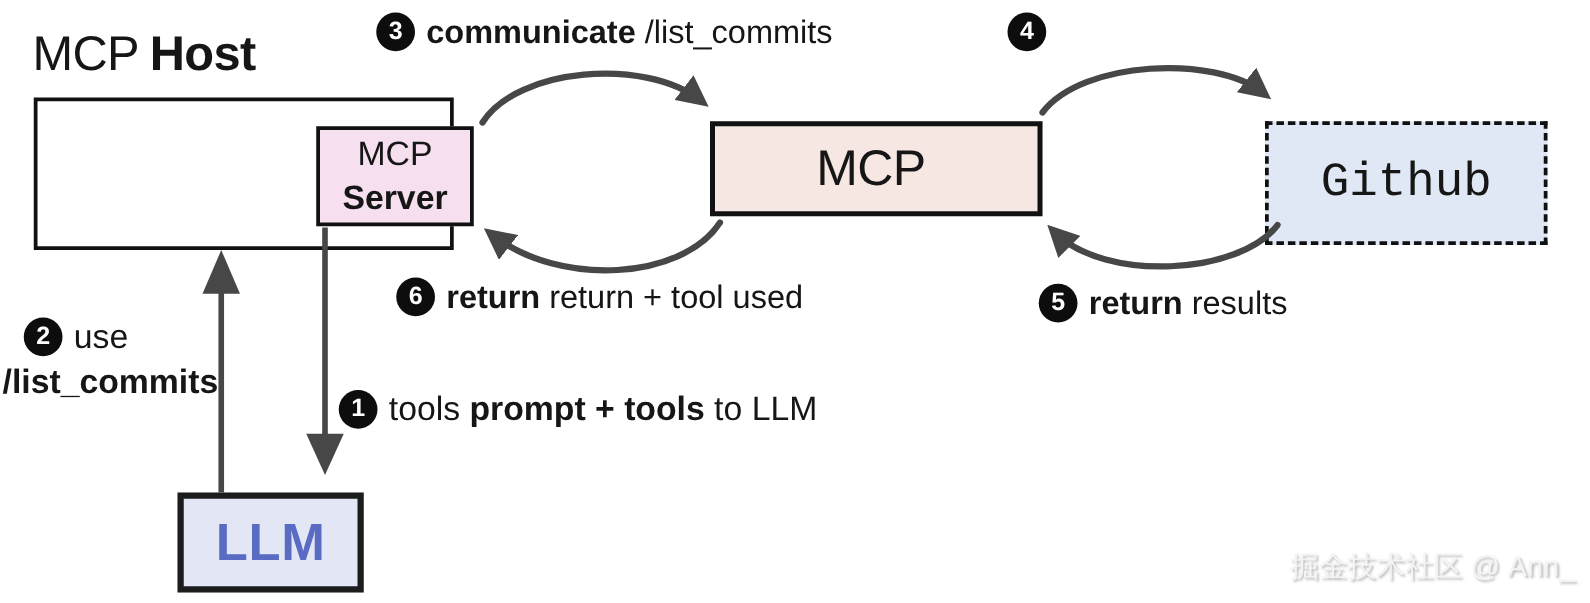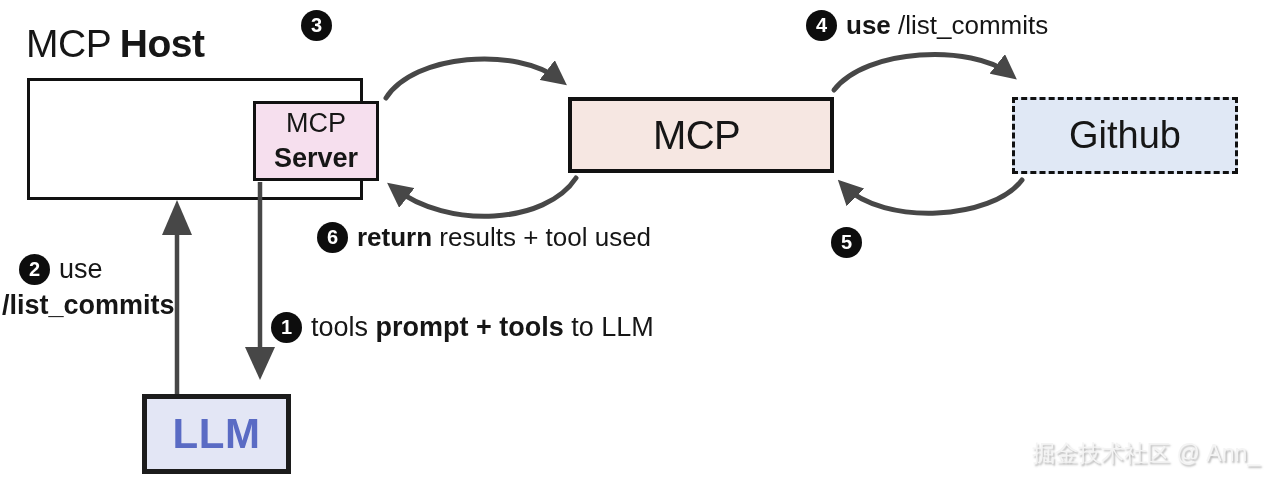--- a/index.html
+++ b/index.html
@@ -30,22 +30,22 @@
   .title{position:absolute;left:26px;top:22px;font-size:39px;letter-spacing:-0.5px;z-index:2;text-align:center;}
   .reg{font-weight:400;}
   .b{font-weight:700;}
   .sp{margin-right:0.22em;}
 
   .host-box{left:27px;top:78px;width:336px;height:122px;border:3px solid var(--box-border);background:#ffffff;}
   .client-box{left:253px;top:101px;width:126px;height:80px;border:3px solid var(--box-border);
     background:var(--client-fill);flex-direction:column;font-size:27px;line-height:1.3;}
   .server-box{left:568px;top:97px;width:266px;height:76px;border:4px solid var(--box-border);
     background:var(--server-fill);font-size:40px;letter-spacing:-0.5px;}
-  .github-box{left:1012px;top:97px;width:226px;height:77px;border:3px dashed var(--box-border);
-    background:var(--github-fill);font-size:38px;}
+  .github-box{left:1012px;top:97px;width:226px;height:99px;border:3px dashed var(--box-border);
+    background:var(--github-fill);font-size:38px;font-family:Liberation Mono, monospace;}
   .llm-box{left:142px;top:394px;width:149px;height:80px;border:5px solid #1c1c1c;
     background:var(--llm-fill);font-size:42px;font-weight:700;color:var(--llm-text);letter-spacing:0.5px;}
 
   .step{position:absolute;display:flex;align-items:center;gap:9px;font-size:26px;z-index:2;white-space:nowrap;}
   .badge{display:inline-flex;align-items:center;justify-content:center;flex:0 0 auto;
     width:31px;height:31px;border-radius:50%;background:var(--badge-bg);color:var(--badge-text);
     font-size:20px;font-weight:700;}
   .step3{left:301px;top:10px;}
   .step4{left:806px;top:10px;}
   .step6{left:317px;top:222px;}
@@ -101,34 +101,35 @@
   <div class="box github-box">
     <span>Github</span>
   </div>
 
   <div class="box llm-box">
     <span>LLM</span>
   </div>
 
   <div class="step step3">
     <span class="badge">3</span>
+    <span><span class="b">communicate</span><span> /list_commits</span></span>
   </div>
 
   <div class="step step4">
     <span class="badge">4</span>
-    <span><span class="b">use</span><span> /list_commits</span></span>
   </div>
 
   <div class="step step6">
     <span class="badge">6</span>
-    <span><span class="b">return</span><span> results + tool used</span></span>
+    <span><span class="b">return</span><span> return + tool used</span></span>
   </div>
 
   <div class="step step5">
     <span class="badge">5</span>
+    <span><span class="b">return</span><span> results</span></span>
   </div>
 
   <div class="step step2">
     <div class="row">
       <span class="badge">2</span>
       <span>use</span>
     </div>
     <div class="line2">/list_commits</div>
   </div>
 

